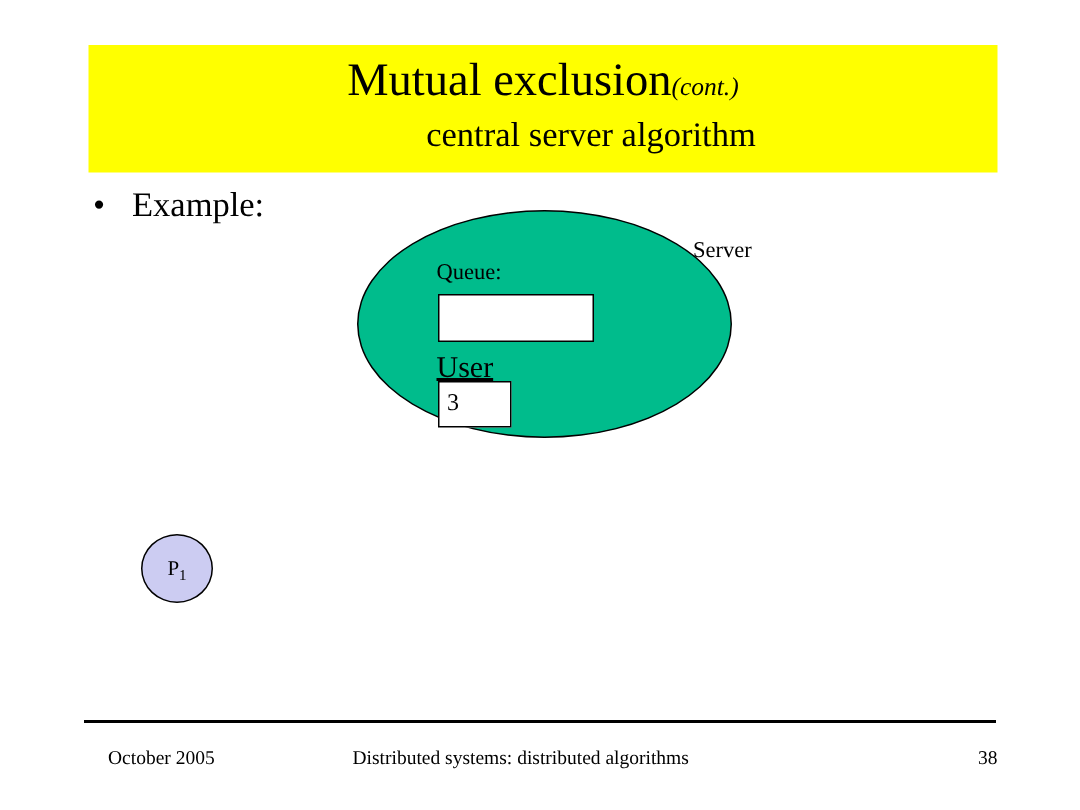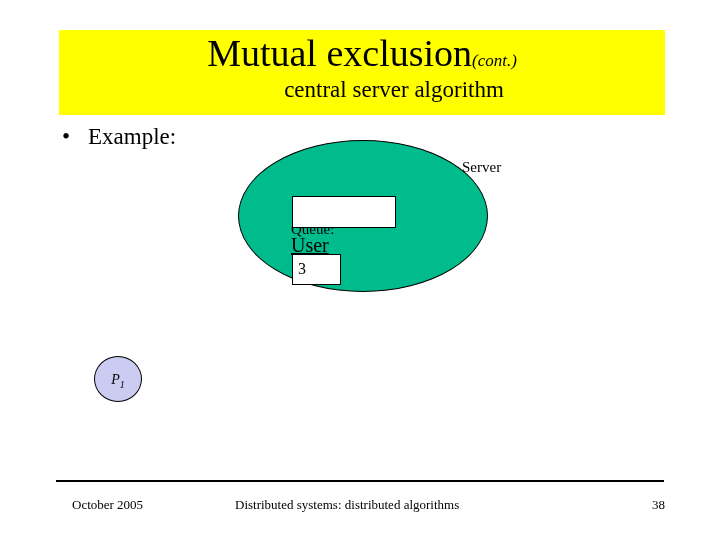--- a/index.html
+++ b/index.html
@@ -30,21 +30,21 @@
   #title-line1 {
     position: absolute;
     left: 0;
     top: 0px;
     width: 606px;
     font-size: 31px;
     line-height: 46px;
     white-space: nowrap;
   }
   #title-main {
-    font-size: 38px;
+    font-size: 31px;
   }
   #title-cont {
     font-size: 17px;
     font-style: italic;
     vertical-align: baseline;
   }
   #title-line2 {
     position: absolute;
     left: 0;
     top: 44px;
@@ -89,21 +89,20 @@
     line-height: 18px;
     white-space: nowrap;
   }
   #queue-label {
     position: absolute;
     left: 291px;
     top: 173px;
     font-size: 15px;
     line-height: 18px;
     white-space: nowrap;
-    margin-top: 47px;
   }
   #queue-box {
     position: absolute;
     left: 292px;
     top: 196px;
     width: 104px;
     height: 32px;
     background: #ffffff;
     border: 1px solid #000000;
     box-sizing: border-box;
@@ -140,21 +139,20 @@
     position: absolute;
     border: 1px solid #000000;
     border-radius: 50%;
     box-sizing: border-box;
     text-align: center;
   }
   .proc-label {
     display: block;
     font-size: 14px;
     line-height: 1;
-    font-style: italic;
   }
   .proc-sub {
     font-size: 10px;
     vertical-align: sub;
   }
   #proc-p1 {
     left: 94px;
     top: 356px;
     width: 48px;
     height: 46px;

